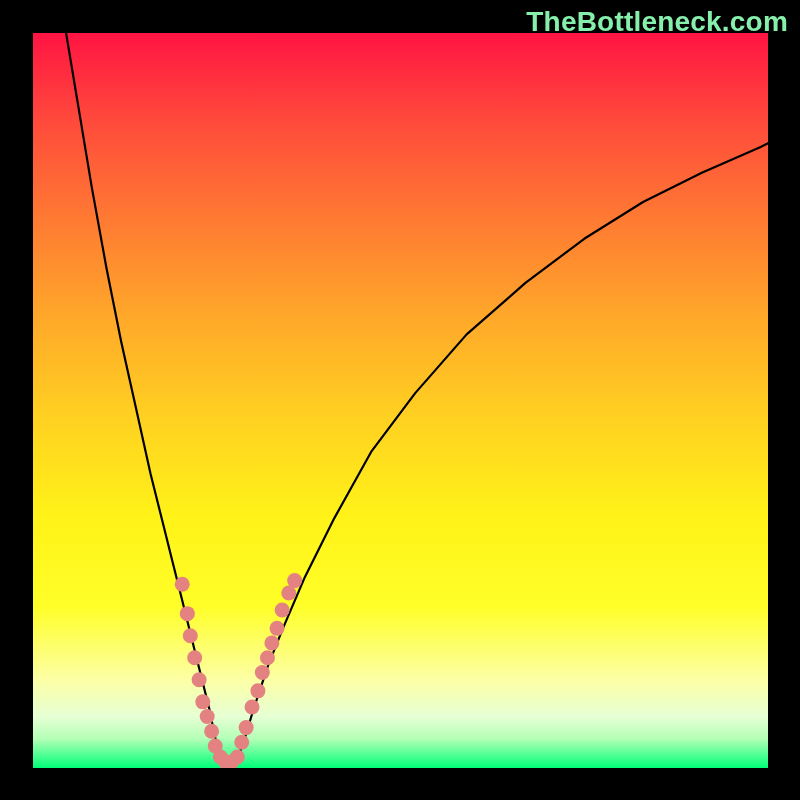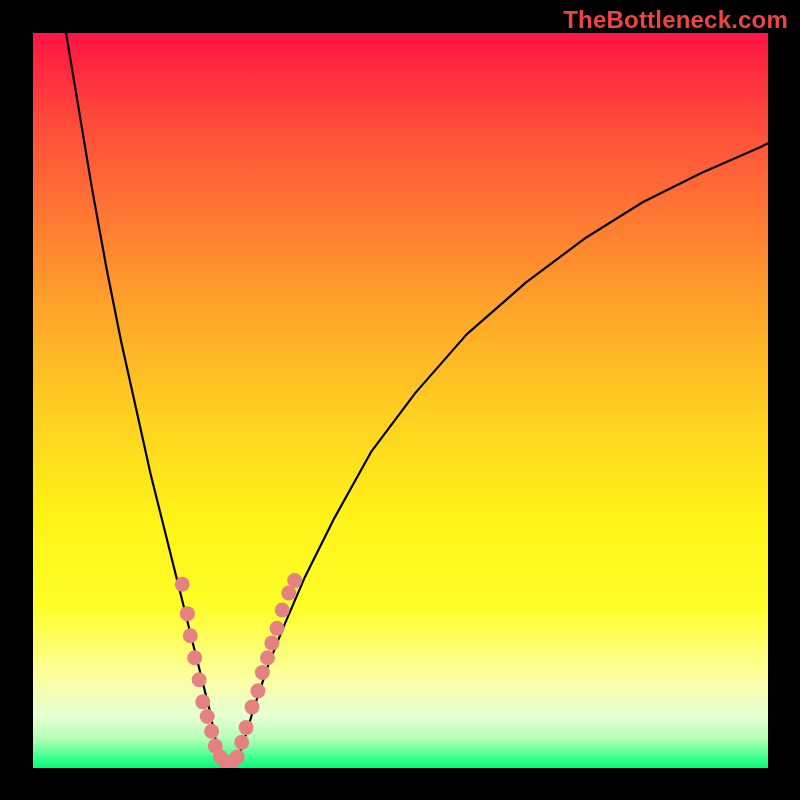--- a/index.html
+++ b/index.html
@@ -46,23 +46,23 @@
       #fcffa5 88%,
       #e6ffd4 93%,
       #b4ffb7 96%,
       #00ff78 100%
     );
   }
   .watermark {
     position: absolute;
     top: 6px;
     right: 12px;
-    font-size: 24px;
+    font-size: 28px;
     font-weight: 600;
-    color: #ef4444;
+    color: #86efac;
     letter-spacing: 0.2px;
     user-select: none;
   }
   svg.curves {
     position: absolute;
     top: 0;
     left: 0;
   }
 </style>
 </head>

